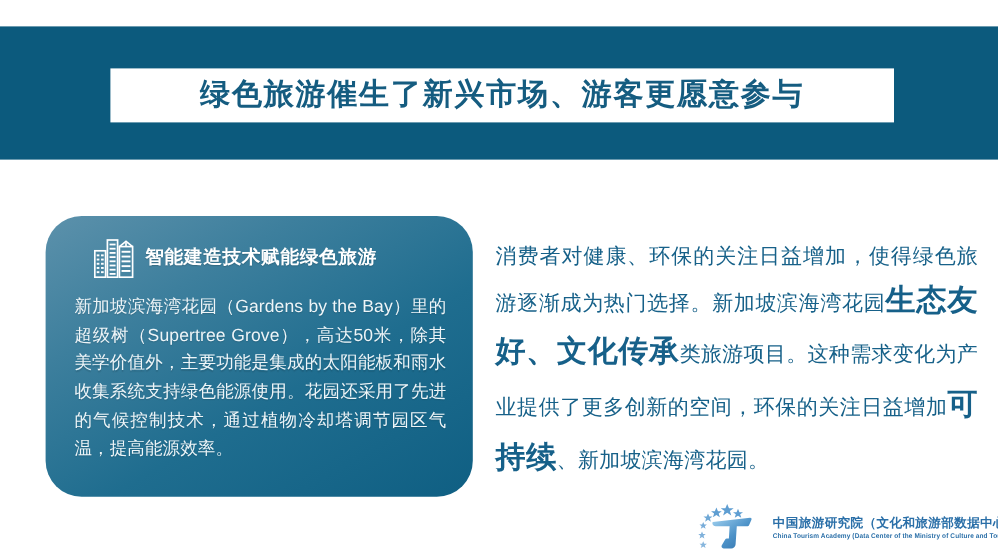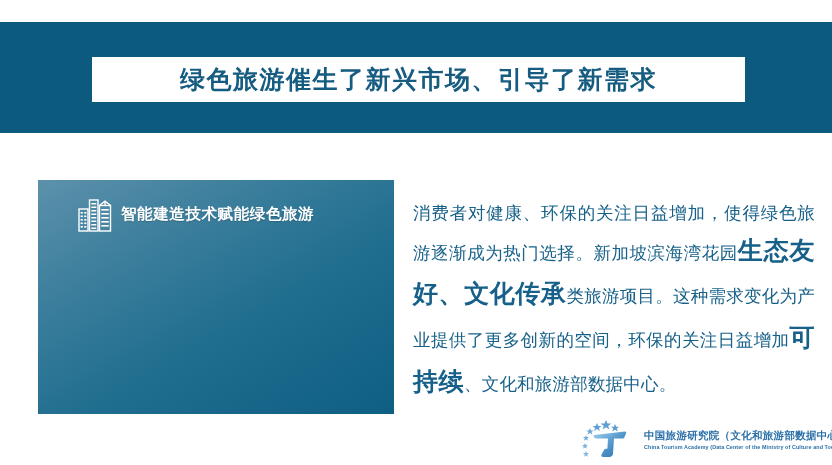--- a/index.html
+++ b/index.html
@@ -56,20 +56,21 @@
 
   
   .left-card {
     position: absolute;
     left: 38px;
     top: 180px;
     width: 356px;
     height: 234px;
     background: linear-gradient(150deg, #5c91ab 0%, #3d7f9d 28%, #1f6d8f 60%, #0f5f83 100%);
     padding: 16px 18px 0 18px;
+    border-radius: 30px;
   }
 
   .card-head {
     display: flex;
     align-items: center;
     gap: 9px;
     margin-bottom: 13px;
     padding-left: 22px;
   }
 
@@ -166,21 +167,21 @@
   }
 </style>
 </head>
 <body>
 
 <div class="slide">
 
   <div class="header-band"></div>
 
   <div class="title-box">
-    <span class="title-text">绿色旅游催生了新兴市场、引导了新需求</span>
+    <span class="title-text">绿色旅游催生了新兴市场、游客更愿意参与</span>
   </div>
 
   <div class="left-card">
 
     <div class="card-head">
       <svg class="building-icon" viewBox="0 0 34 36">
         <g fill="none" stroke="#ffffff" stroke-width="1.4">
           <rect x="1" y="13" width="9" height="22"></rect>
           <rect x="11.5" y="4" width="8.5" height="31"></rect>
           <rect x="21.5" y="9.5" width="11" height="25.5"></rect>
@@ -209,25 +210,26 @@
           <rect x="23.3" y="13" width="7.4" height="1.6"></rect>
           <rect x="23.3" y="17" width="7.4" height="1.6"></rect>
           <rect x="23.3" y="21" width="7.4" height="1.6"></rect>
           <rect x="23.3" y="25" width="7.4" height="1.6"></rect>
           <rect x="23.3" y="29" width="7.4" height="1.6"></rect>
         </g>
       </svg>
       <span class="card-head-text">智能建造技术赋能绿色旅游</span>
     </div>
 
+    <div class="card-body">新加坡滨海湾花园（Gardens by the Bay）里的超级树（Supertree Grove），高达50米，除其美学价值外，主要功能是集成的太阳能板和雨水收集系统支持绿色能源使用。花园还采用了先进的气候控制技术，通过植物冷却塔调节园区气温，提高能源效率。</div>
   </div>
 
   <div class="right-col">
     <p class="right-para">
-      <span>消费者对健康、环保的关注日益增加，使得绿色旅游逐渐成为热门选择。新加坡滨海湾花园</span><span class="emph">生态友好、文化传承</span><span>类旅游项目。这种需求变化为产业提供了更多创新的空间，环保的关注日益增加</span><span class="emph">可持续</span><span>、文化和旅游部数据中心。</span>
+      <span>消费者对健康、环保的关注日益增加，使得绿色旅游逐渐成为热门选择。新加坡滨海湾花园</span><span class="emph">生态友好、文化传承</span><span>类旅游项目。这种需求变化为产业提供了更多创新的空间，环保的关注日益增加</span><span class="emph">可持续</span><span>、新加坡滨海湾花园。</span>
     </p>
   </div>
 
   <div class="footer-logo">
     <svg class="logo-mark" viewBox="0 0 56 42">
       <defs>
         <linearGradient id="tgrad" x1="0" y1="0" x2="1" y2="1">
           <stop offset="0%" stop-color="#9fd0ef"></stop>
           <stop offset="55%" stop-color="#4d92c8"></stop>
           <stop offset="100%" stop-color="#2f6fa8"></stop>

